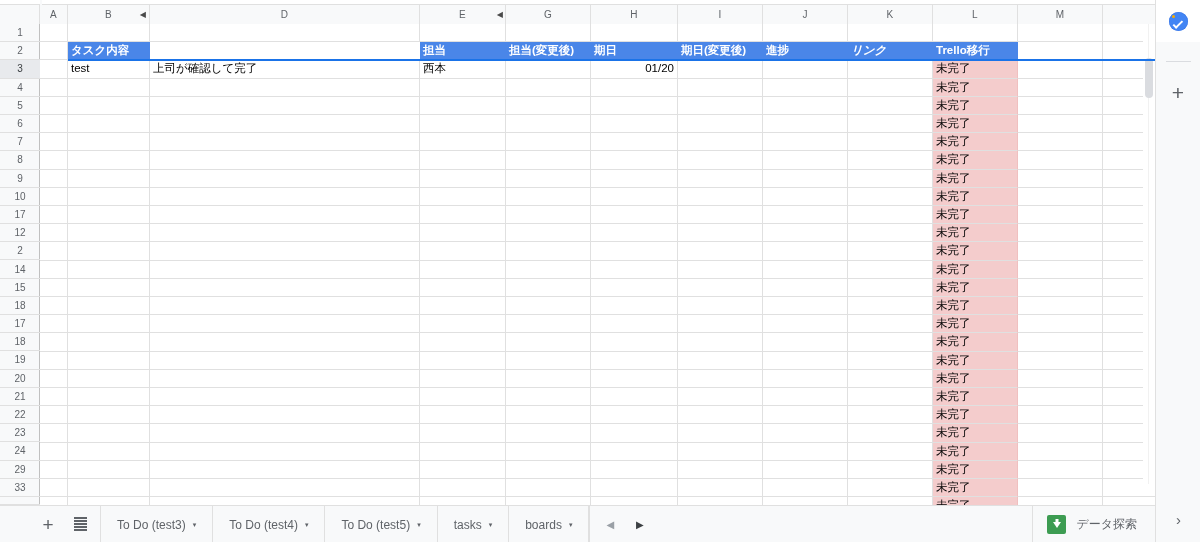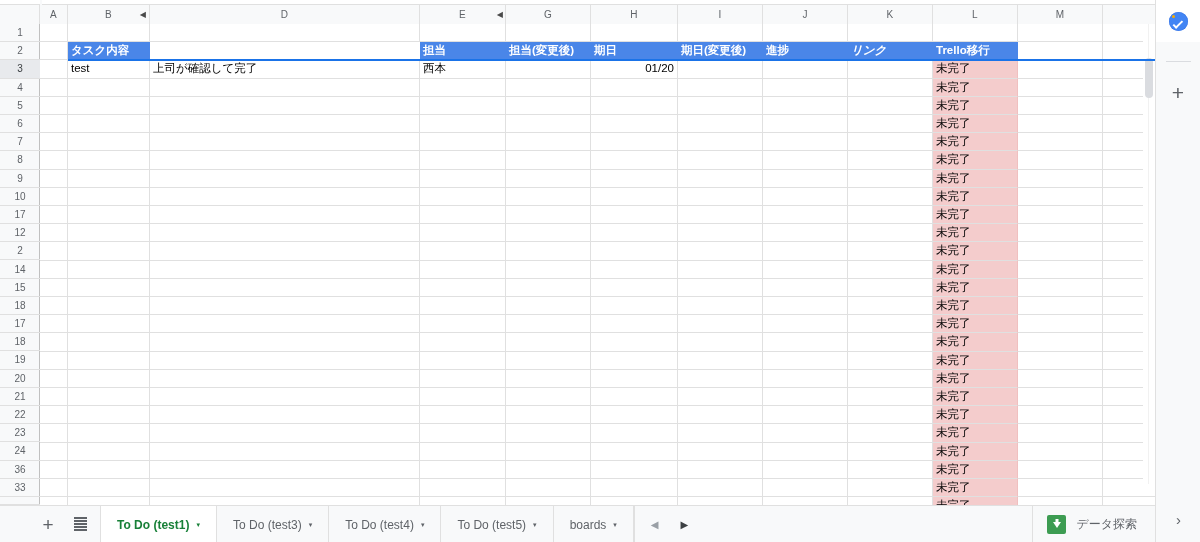--- a/index.html
+++ b/index.html
@@ -346,21 +346,21 @@
         <div class="row-head">
           <span>22</span>
         </div>
         <div class="row-head">
           <span>23</span>
         </div>
         <div class="row-head">
           <span>24</span>
         </div>
         <div class="row-head">
-          <span>36</span>
+          <span>29</span>
         </div>
         <div class="row-head">
           <span>33</span>
         </div>
         <div class="row-head" style="height: 8px;"></div>
       </div>
 
     <div class="cells-region" id="cells">
 
     <div class="grid-row" style="top: 0px;">
@@ -760,34 +760,34 @@
           <i></i>
             <i></i>
             <i></i>
             <i></i>
             <i></i>
         </span>
       </div>
     </div>
 
     <div class="tabs-scroller" id="tabs-scroller">
-        <div class="tab active">
-          <span>To Do (test1)</span>
-          <span class="caret">▾</span>
-        </div>
         <div class="tab">
           <span>To Do (test3)</span>
           <span class="caret">▾</span>
         </div>
         <div class="tab">
           <span>To Do (test4)</span>
           <span class="caret">▾</span>
         </div>
         <div class="tab">
           <span>To Do (test5)</span>
+          <span class="caret">▾</span>
+        </div>
+        <div class="tab">
+          <span>tasks</span>
           <span class="caret">▾</span>
         </div>
         <div class="tab">
           <span>boards</span>
           <span class="caret">▾</span>
         </div>
       </div>
 
     <div class="tab-navs">
       <span class="nav">◀</span>

